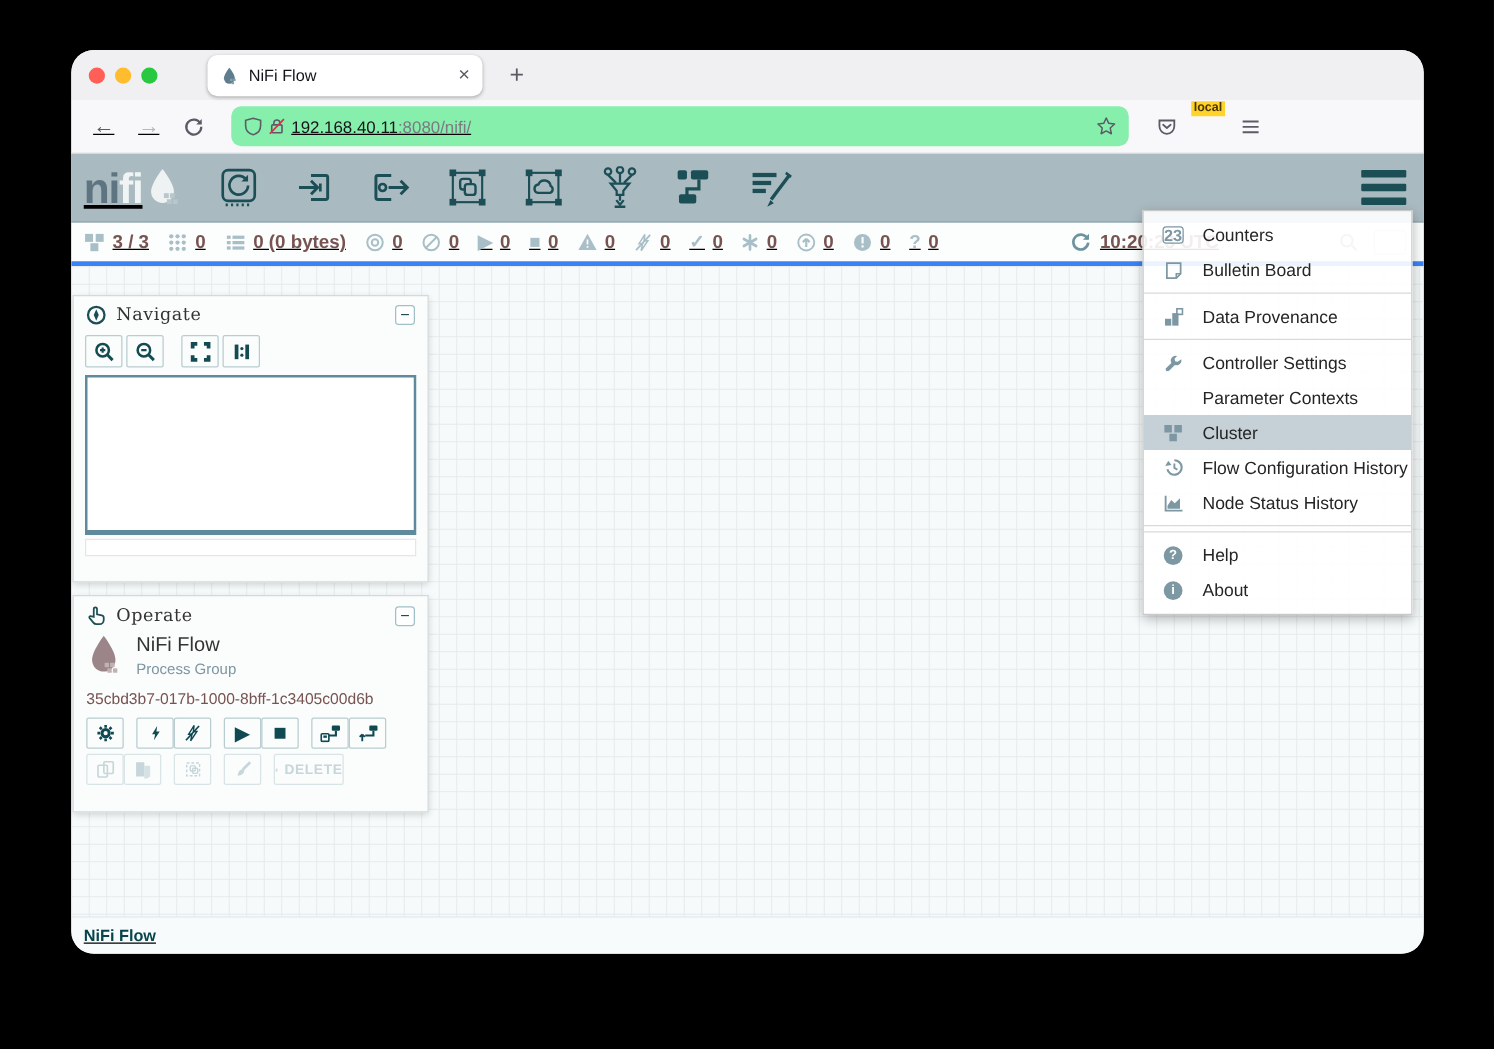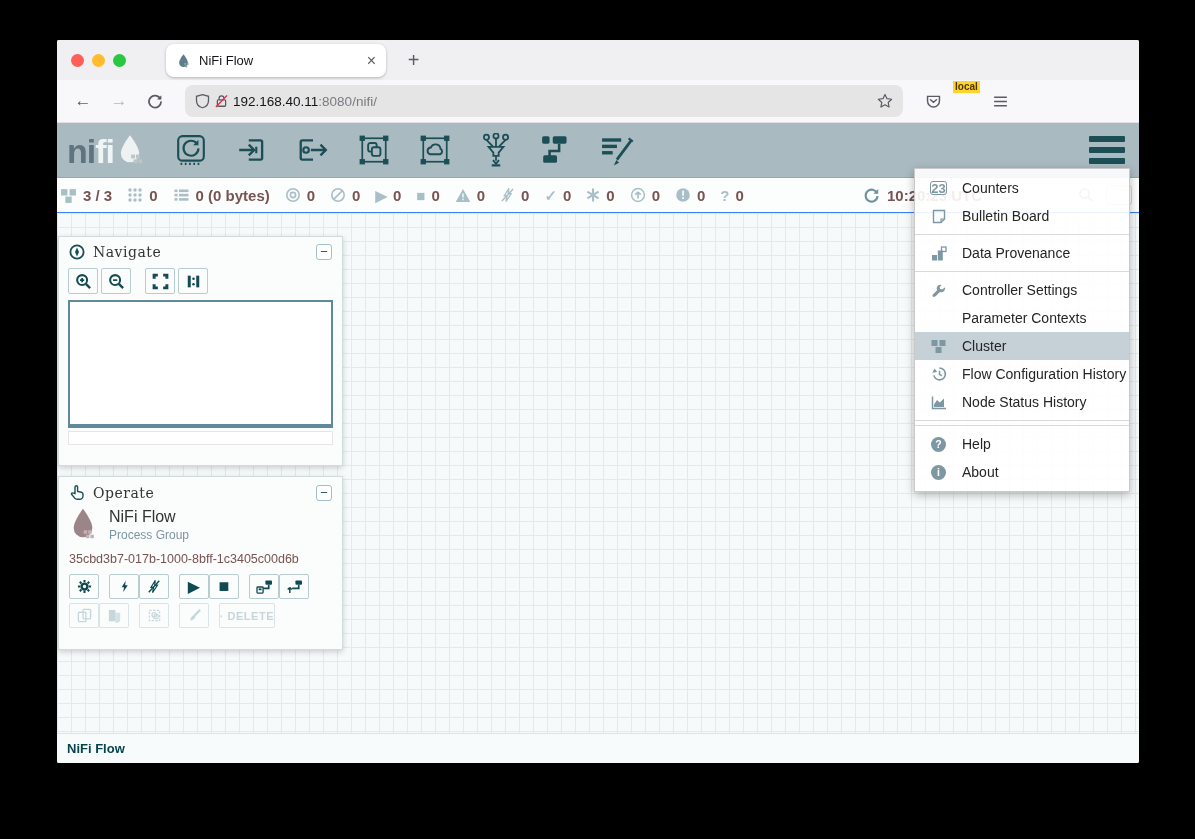--- a/index.html
+++ b/index.html
@@ -1,37 +1,37 @@
 <!DOCTYPE html>
 <html><head>
 <meta charset="utf-8">
 <style>
   * { margin:0; padding:0; box-sizing:border-box; }
   html,body { width:1195px; height:839px; background:#000; overflow:hidden;
     font-family:"Liberation Sans", sans-serif; }
   .screen { position:relative; width:1195px; height:839px; background:#000; }
   .window { position:absolute; left:57px; top:40px; width:1082px; height:723px;
-    border-radius:2px; overflow:hidden; background:#f7fafb; display:flex; flex-direction:column; }
+    border-radius:18px; overflow:hidden; background:#f7fafb; display:flex; flex-direction:column;text-decoration:underline; }
 
   
   .titlebar { height:40px; background:#f0f0f3; display:flex; align-items:center; position:relative; flex:none; }
   .traffic { display:flex; gap:8px; margin-left:14px; }
   .tl { width:13px; height:13px; border-radius:50%; }
   .tl.red{ background:#ff5f57; } .tl.yellow{ background:#febc2e; } .tl.green{ background:#28c840; }
   .tab { position:absolute; left:109px; top:4px; width:220px; height:33px; background:#fff; border-radius:8px;
     box-shadow:0 1px 3px rgba(0,0,0,.25); display:flex; align-items:center; padding:0 10px; gap:8px; }
   .tab-title { font-size:13px; color:#15141a; flex:1; white-space:nowrap; overflow:hidden; }
   .tab-close { font-size:16px; color:#5b5b66; cursor:default; }
   .newtab { position:absolute; left:340px; top:4px; width:33px; height:33px; display:flex; align-items:center;
     justify-content:center; font-size:20px; color:#5b5b66; }
   .navbar { height:43px; background:#f8f8fa; border-bottom:1px solid #e0e0e4; display:flex; align-items:center;
     padding:0 12px; gap:8px; flex:none; }
   .nav-btn { width:28px; height:28px; display:flex; align-items:center; justify-content:center; font-size:17px; color:#5b5b66; }
   .nav-btn.disabled { color:#b6b6be; }
-  .urlfield { flex:1; max-width:718px; height:32px; background:#e5e5e5; border-radius:8px; display:flex;
+  .urlfield { flex:1; max-width:718px; height:32px; background:#86efac; border-radius:8px; display:flex;
     align-items:center; padding:0 10px; gap:4px; margin-left:8px; }
   .url-text { font-size:13.5px; color:#15141a; flex:1; }
   .url-text .dim { color:#7a7a82; }
   .chrome-right { display:flex; align-items:center; gap:14px; margin-left:14px; }
   .avatar-wrap { position:relative; width:22px; height:22px; }
   .avatar { width:22px; height:22px; border-radius:50%; background:#e2973f;
     box-shadow:inset 0 -7px 0 #c97f35; }
   .profile-badge { position:absolute; top:-9px; left:-3px; background:#ffd32a; color:#4a3600;
     font-size:10px; font-weight:bold; padding:0 2px; line-height:12px; }
   .ff-icon { color:#5b5b66; display:flex; }
@@ -42,22 +42,22 @@
   .logo { display:flex; align-items:flex-end; margin:0 18px 0 0; user-select:none; }
   .logo .p1 { font-size:34px; font-weight:bold; color:#5e7581; letter-spacing:-1px; line-height:30px; }
   .logo .p2 { font-size:34px; font-weight:bold; color:#f0f4f5; letter-spacing:-1px; line-height:30px; }
   .components { display:flex; align-items:center; gap:27px; margin-left:12px; color:#1c4e56; }
   .comp { width:34px; height:34px; display:flex; align-items:center; justify-content:center; cursor:grab; }
   .global-menu-btn { position:absolute; right:14px; top:13px; width:36px; height:28px; display:flex;
     flex-direction:column; justify-content:space-between; cursor:pointer; }
   .global-menu-btn span { height:6px; background:#1c4e56; border-radius:1px; }
 
   
-  .statusbar { height:35px; background:#fcfdfd; border-bottom:1px solid #3b82f6; display:flex;
-    align-items:center; padding:0 3px; gap:15px; flex:none; font-weight:bold; }
+  .statusbar { height:35px; background:#fcfdfd; border-bottom:4px solid #3b82f6; display:flex;
+    align-items:center; padding:0 10px; gap:15px; flex:none; font-weight:bold; }
   .sb-item { display:flex; align-items:center; gap:6px; font-size:15px; color:#775351; white-space:nowrap; }
   .sb-ic { color:#a9bfc7; display:flex; align-items:center; font-size:15px; line-height:1; }
   .sb-right { margin-left:auto; display:flex; align-items:center; }
   .refresh-ic { color:#6e93a0; display:flex; }
   .sb-time { font-size:15px; color:#775351; margin-left:7px; }
   .sb-search { margin-left:96px; color:#9aa5a8; display:flex; }
   .sb-search-box { width:26px; height:20px; border:1px solid #cfd6d8; border-radius:3px; background:#fff;
     margin-left:12px; margin-right:4px; }
 
   

